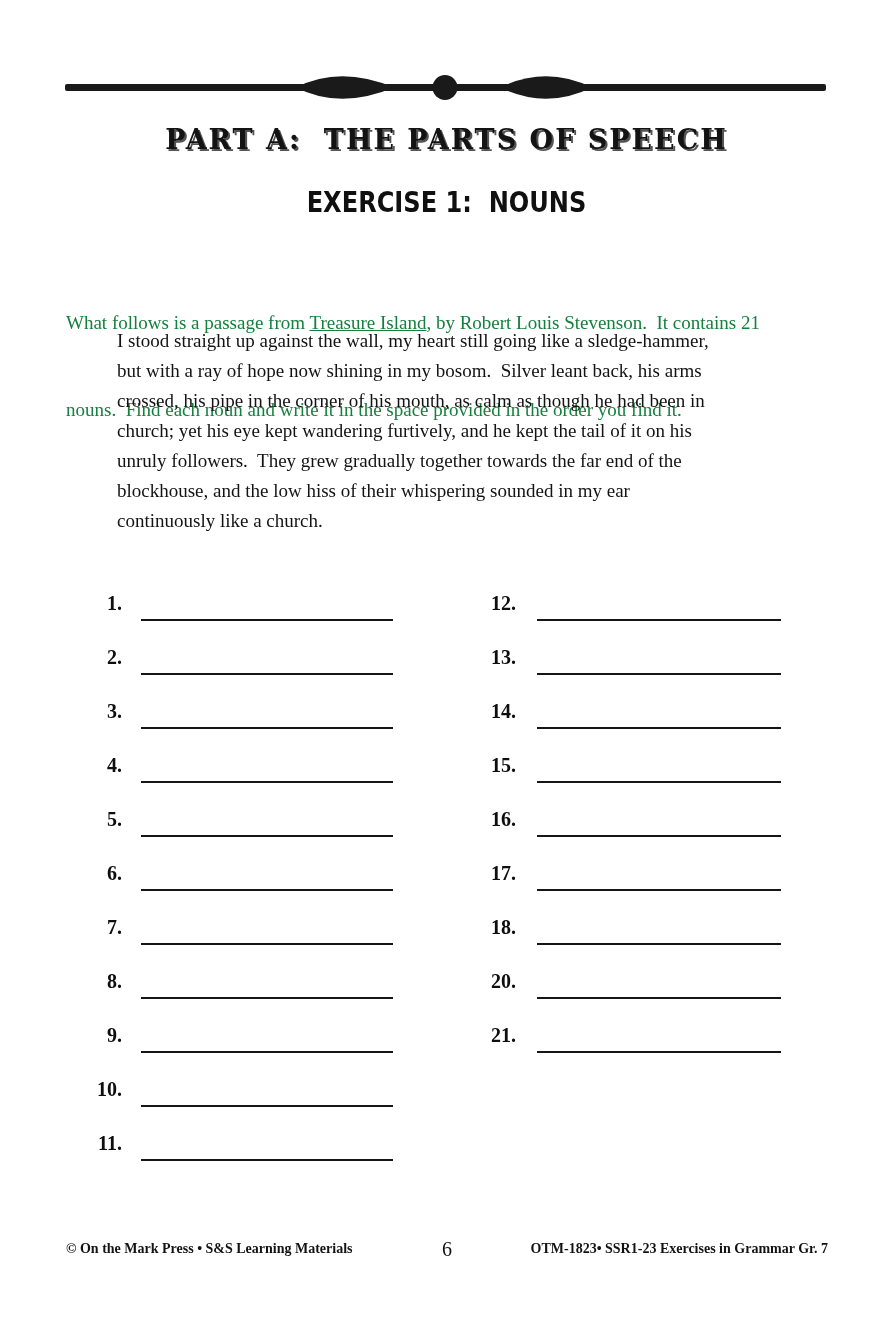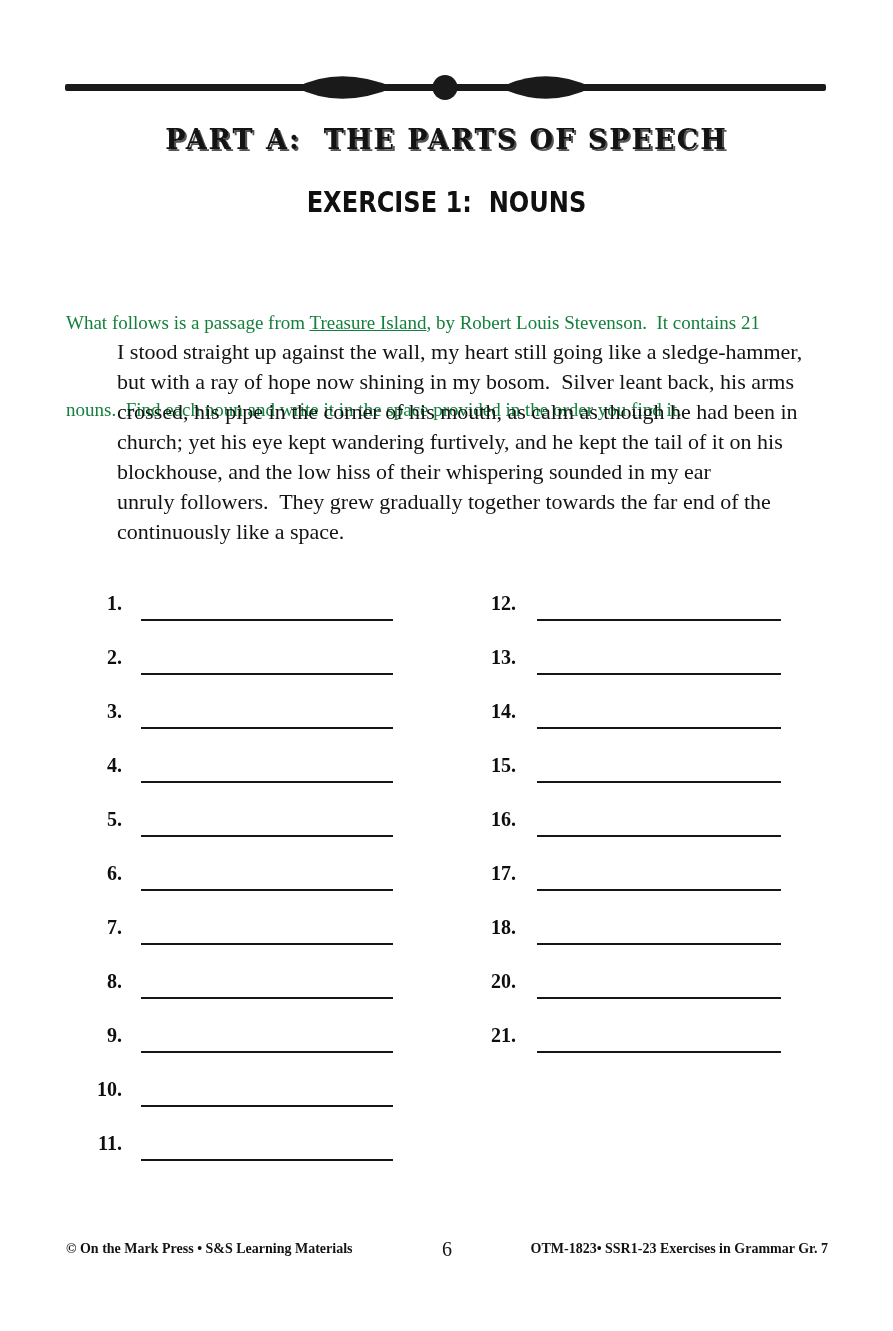--- a/index.html
+++ b/index.html
@@ -44,22 +44,22 @@
   .instructions {
     position: absolute; top: 250px; left: 66px; width: 772px;
     font-size: 19px; line-height: 29px;
     white-space: pre;
     color: #15803d;
   }
   .instructions .u { text-decoration: underline; }
 
   
   .passage {
-    position: absolute; top: 337px; left: 117px; width: 660px;
-    font-size: 22px; line-height: 30px;
+    position: absolute; top: 326px; left: 117px; width: 660px;
+    font-size: 19px; line-height: 30px;
     color: #131313;
   }
   .passage .pline { white-space: pre; }
 
   
   .answers { position: absolute; top: 586px; left: 64px; display: flex; align-items: flex-start; }
   .col { display: flex; flex-direction: column; }
   .col-right { margin-left: 66px; }
   .ans-row { display: flex; align-items: flex-end; height: 32px; margin-bottom: 22px; }
   .ans-num {
@@ -110,23 +110,23 @@
   <div class="instructions">
     <div><span>What follows is a passage from </span><span class="u">Treasure Island</span><span>, by Robert Louis Stevenson.  It contains 21</span></div>
     <div>nouns.  Find each noun and write it in the space provided in the order you find it.</div>
   </div>
 
   <div class="passage">
     <div class="pline">I stood straight up against the wall, my heart still going like a sledge-hammer,</div>
     <div class="pline">but with a ray of hope now shining in my bosom.  Silver leant back, his arms</div>
     <div class="pline">crossed, his pipe in the corner of his mouth, as calm as though he had been in</div>
     <div class="pline">church; yet his eye kept wandering furtively, and he kept the tail of it on his</div>
+    <div class="pline">unruly followers.  They grew gradually together towards the far end of the</div>
     <div class="pline">blockhouse, and the low hiss of their whispering sounded in my ear</div>
-    <div class="pline">unruly followers.  They grew gradually together towards the far end of the</div>
-    <div class="pline">continuously like a space.</div>
+    <div class="pline">continuously like a church.</div>
   </div>
 
   <div class="answers">
     <div class="col col-left">
       <div class="ans-row">
           <span class="ans-num">1.</span>
           <span class="ans-line"></span>
         </div>
       <div class="ans-row">
           <span class="ans-num">2.</span>

